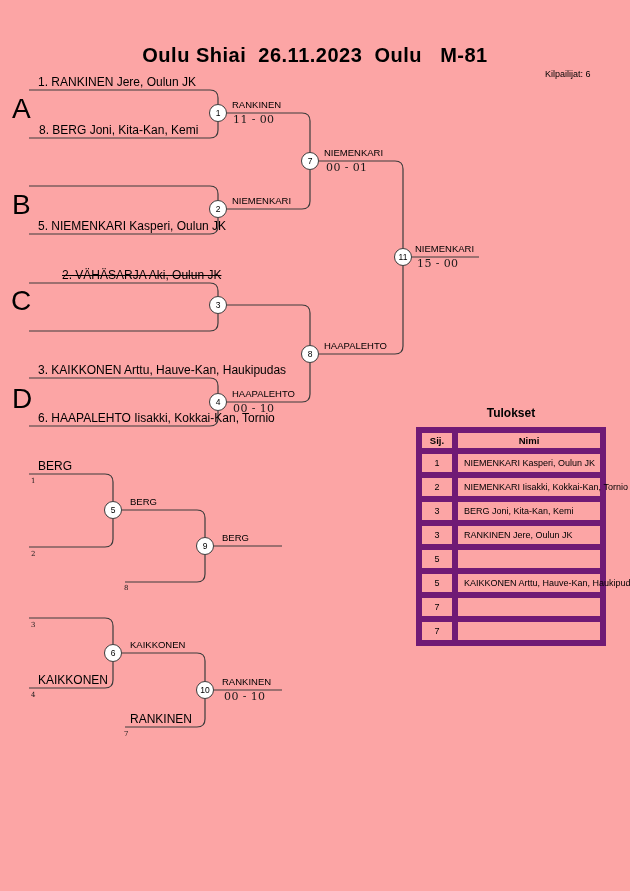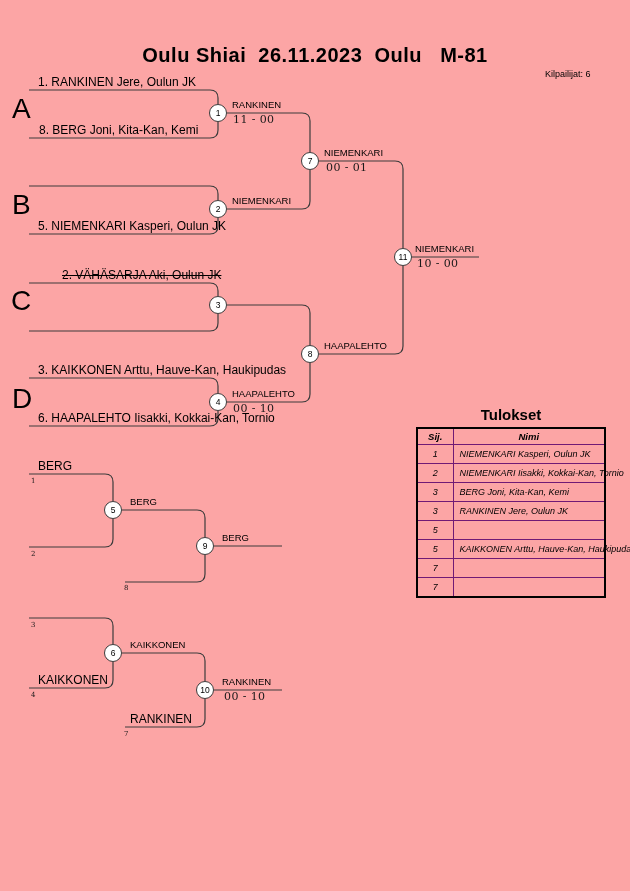--- a/index.html
+++ b/index.html
@@ -26,29 +26,29 @@
     line-height:8px; color:#1a1a1a;
   }
   .mcircle {
     position:absolute; width:18px; height:18px; box-sizing:border-box;
     border:1.3px solid #3c3c3c; border-radius:50%; background:#fff;
     display:flex; align-items:center; justify-content:center;
     font-size:8.5px; line-height:1;
   }
   .results-title {
     position:absolute; left:416px; top:406px; width:190px; text-align:center;
-    font-size:15px; font-weight:bold;
+    font-size:12px; font-weight:bold;
   }
   table.results {
     position:absolute; left:416px; top:427px; width:190px;
     border-collapse:collapse; table-layout:fixed; border:2px solid #000;
   }
   table.results th, table.results td {
-    border:1px solid #701a75; padding:0; height:18px; overflow:visible;
-    white-space:nowrap; font-size:9px; vertical-align:middle;font-style:italic;
+    border:6px solid #701a75; padding:0; height:18px; overflow:visible;
+    white-space:nowrap; font-size:9px; vertical-align:middle;
   }
   table.results th { height:15px; font-size:9.5px; font-weight:bold; text-align:center; }
   table.results col.c-place { width:36px; }
   table.results td.place { text-align:center; }
   table.results td.name { padding-left:6px; }
 </style>
 </head>
 <body>
 
 <div class="page">
@@ -115,21 +115,21 @@
 
   <div class="winner-name" style="left:232px;top:99px">RANKINEN</div>
   <div class="score" style="left:233px;top:115px">11 - 00</div>
   <div class="winner-name" style="left:232px;top:195px">NIEMENKARI</div>
   <div class="winner-name" style="left:324px;top:147px">NIEMENKARI</div>
   <div class="score" style="left:326px;top:163px">00 - 01</div>
   <div class="winner-name" style="left:232px;top:388px">HAAPALEHTO</div>
   <div class="score" style="left:233px;top:404px">00 - 10</div>
   <div class="winner-name" style="left:324px;top:340px">HAAPALEHTO</div>
   <div class="winner-name" style="left:415px;top:243px">NIEMENKARI</div>
-  <div class="score" style="left:417px;top:259px">10 - 00</div>
+  <div class="score" style="left:417px;top:259px">15 - 00</div>
 
   <div class="slot-name" style="left:38px;top:460px">BERG</div>
   <div class="seed" style="left:31px;top:477px">1</div>
   <div class="seed" style="left:31px;top:550px">2</div>
   <div class="mcircle" style="left:104px;top:501px">5</div>
   <div class="winner-name" style="left:130px;top:496px">BERG</div>
   <div class="seed" style="left:124px;top:584px">8</div>
   <div class="mcircle" style="left:196px;top:537px">9</div>
   <div class="winner-name" style="left:222px;top:532px">BERG</div>
 

